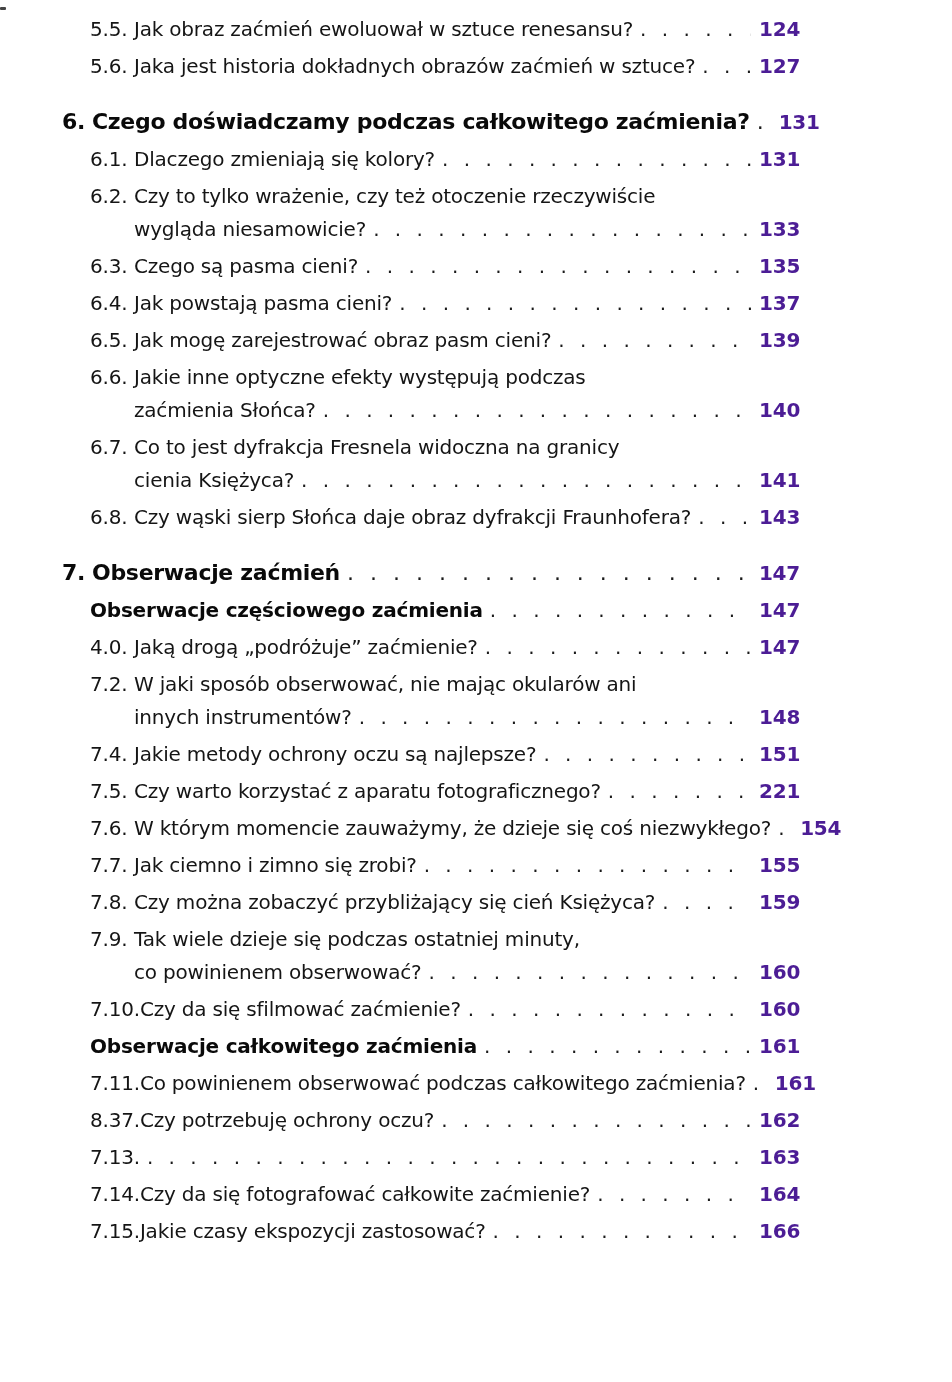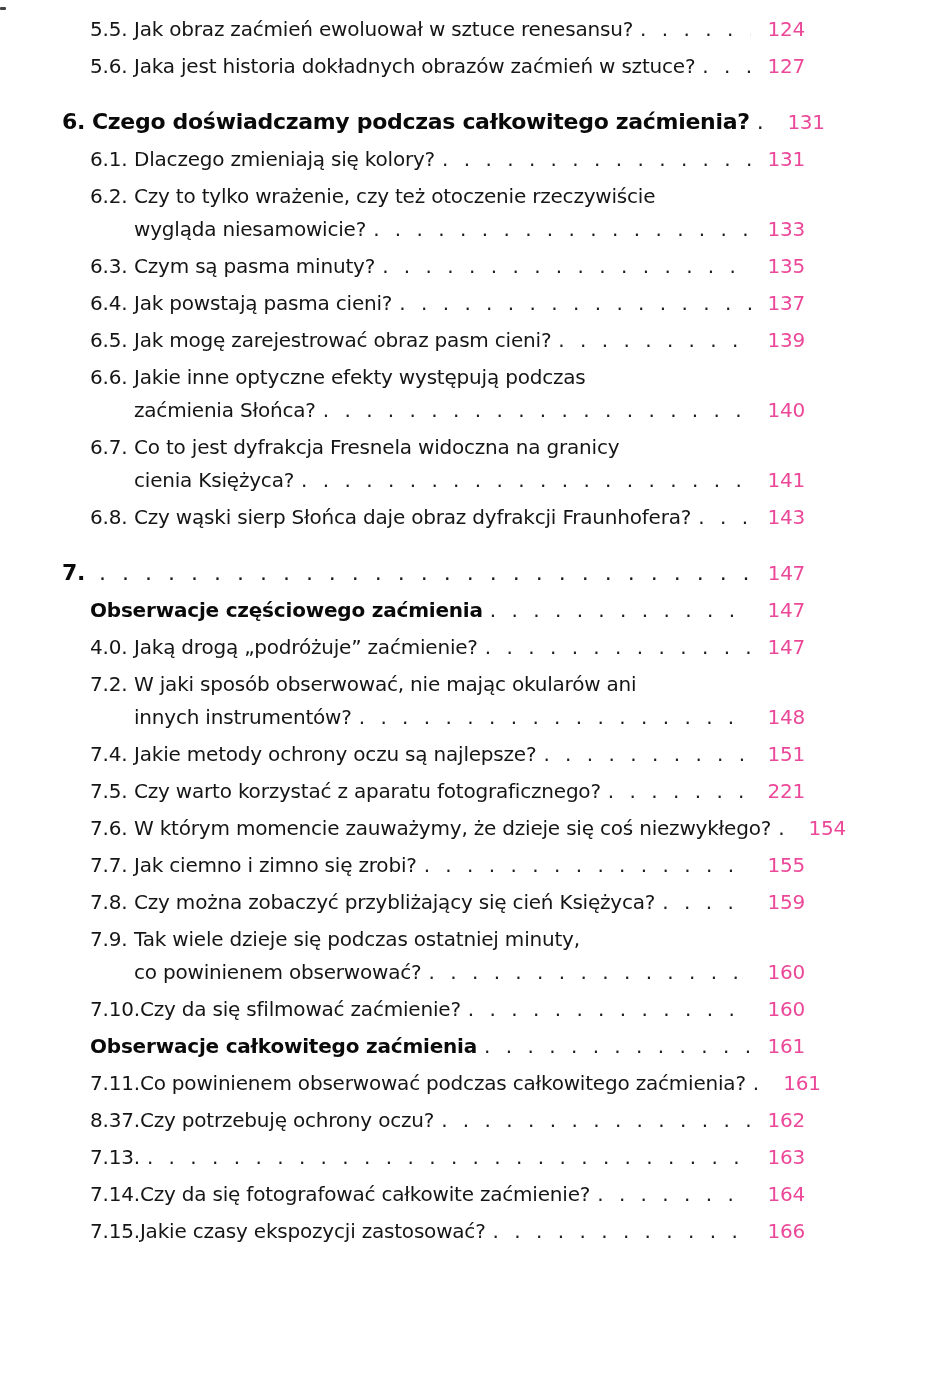--- a/index.html
+++ b/index.html
@@ -64,23 +64,23 @@
     font-weight: 400;
     letter-spacing: 4.5px;
     color: #1a1a1a;
   }
   .leader::after {
     content: ". . . . . . . . . . . . . . . . . . . . . . . . . . . . . . . . . . . . . . . . . . . . . . . . . . . . . . . . . . . . . . . . . . . . . . . .";
   }
   .page-num {
     flex: 0 0 auto;
     min-width: 46px;
-    text-align: right;
-    font-weight: 400;
-    color: #ec4899;
+    text-align: left;
+    font-weight: 700;
+    color: #4c1d95;
   }
   .chapter .page-num, .subheading .page-num { font-size: 20px; }
   
   .artifact {
     position: absolute;
     left: 0;
     top: 7px;
     width: 6px;
     height: 3px;
     background: #444;
@@ -134,21 +134,21 @@
         <div class="toc-line">
           <span class="num"></span>
           <span class="title">wygląda niesamowicie?</span>
           <span class="leader"></span>
           <span class="page-num">133</span>
         </div>
       </div>
       <div class="toc-item entry">
         <div class="toc-line">
           <span class="num">6.3.</span>
-          <span class="title">Czym są pasma minuty?</span>
+          <span class="title">Czego są pasma cieni?</span>
           <span class="leader"></span>
           <span class="page-num">135</span>
         </div>
       </div>
       <div class="toc-item entry">
         <div class="toc-line">
           <span class="num">6.4.</span>
           <span class="title">Jak powstają pasma cieni?</span>
           <span class="leader"></span>
           <span class="page-num">137</span>
@@ -190,20 +190,21 @@
         <div class="toc-line">
           <span class="num">6.8.</span>
           <span class="title">Czy wąski sierp Słońca daje obraz dyfrakcji Fraunhofera?</span>
           <span class="leader"></span>
           <span class="page-num">143</span>
         </div>
       </div>
       <div class="toc-item chapter">
         <div class="toc-line">
           <span class="num">7.</span>
+          <span class="title">Obserwacje zaćmień</span>
           <span class="leader"></span>
           <span class="page-num">147</span>
         </div>
       </div>
       <div class="toc-item subheading">
         <div class="toc-line">
           <span class="title">Obserwacje częściowego zaćmienia</span>
           <span class="leader"></span>
           <span class="page-num">147</span>
         </div>

